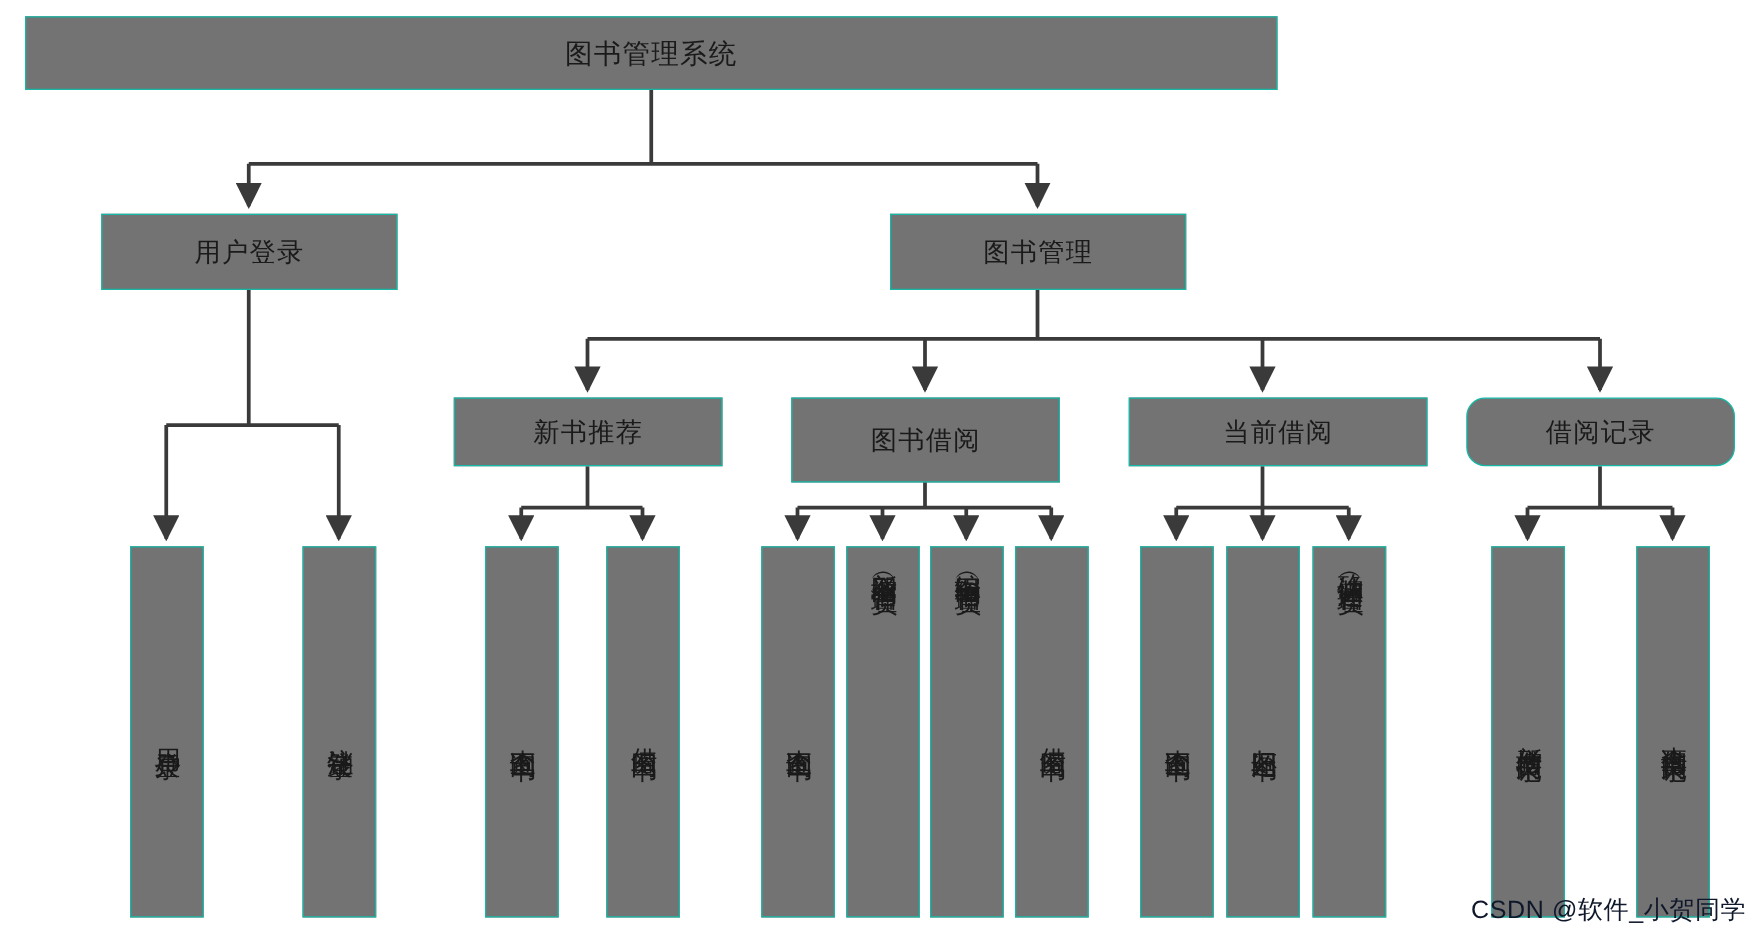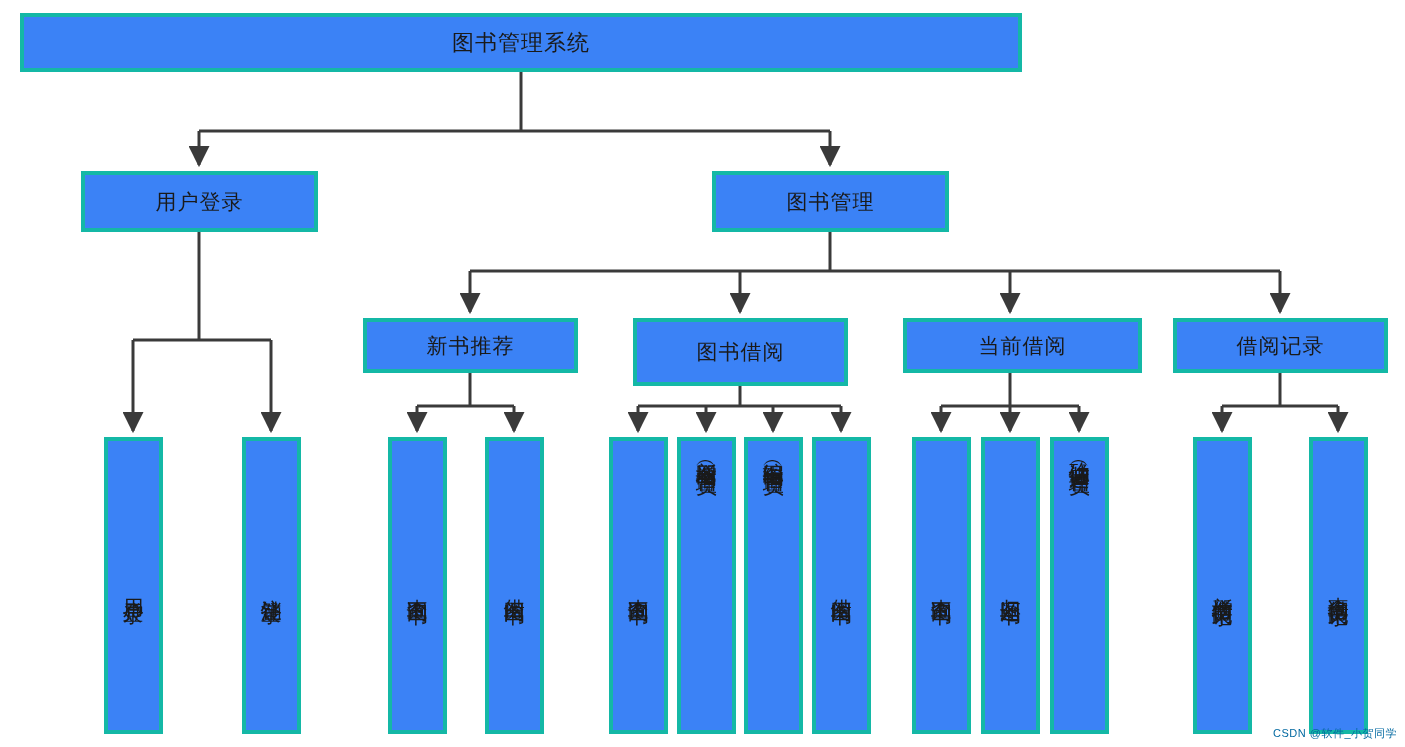--- a/index.html
+++ b/index.html
@@ -19,22 +19,22 @@
     position: absolute;
     left: 0;
     top: 0;
     width: 1405px;
     height: 747px;
     pointer-events: none;
   }
   .node {
     position: absolute;
     box-sizing: border-box;
-    border: 4px solid #14b8a6;
-    background: #3b82f6;
+    border: 1px solid #14b8a6;
+    background: #737373;
     display: flex;
     align-items: center;
     justify-content: center;
     color: #1a1a1a;
   }
   .node.horiz {
     font-size: 21px;
     letter-spacing: 1px;
   }
   .node.root {
@@ -58,22 +58,22 @@
     margin-top: auto;
     margin-bottom: auto;
   }
   .leaf.top .vtext {
     margin-top: 4px;
   }
   .watermark {
     position: absolute;
     right: 8px;
     bottom: 6px;
-    font-size: 11px;
-    color: #0369a1;
+    font-size: 20px;
+    color: #0f172a;
     letter-spacing: 0.5px;
     white-space: nowrap;
   }
 </style>
 </head>
 <body>
 
 <div id="canvas">
 
   <svg class="wires" viewBox="0 0 1405 747">
@@ -143,21 +143,21 @@
   </div>
 
   <div class="node horiz" style="left:633px; top:318px; width:215px; height:68px;">
     <span>图书借阅</span>
   </div>
 
   <div class="node horiz" style="left:903px; top:318px; width:239px; height:55px;">
     <span>当前借阅</span>
   </div>
 
-  <div class="node horiz" style="left:1173px; top:318px; width:215px; height:55px;">
+  <div class="node horiz" style="left:1173px; top:318px; width:215px; height:55px;border-radius:15px;">
     <span>借阅记录</span>
   </div>
 
   <div class="node leaf center" style="left:104px; top:437px; width:59px; height:297px;">
     <span class="vtext">用户登录</span>
   </div>
 
   <div class="node leaf center" style="left:242px; top:437px; width:59px; height:297px;">
     <span class="vtext">注销登录</span>
   </div>

